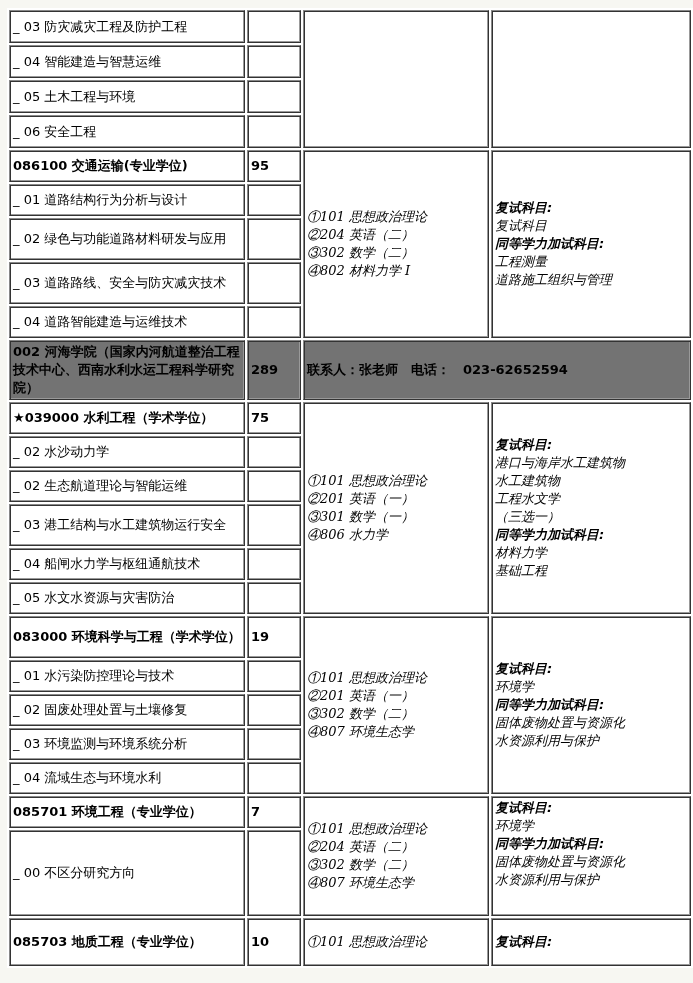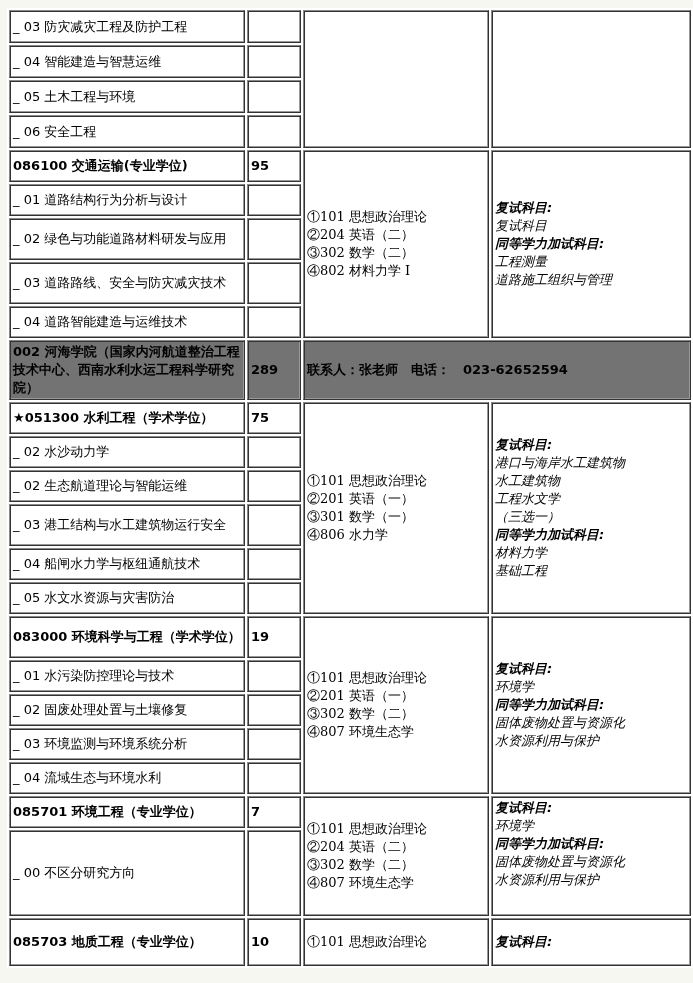--- a/index.html
+++ b/index.html
@@ -16,21 +16,21 @@
   }
   td {
     border: 1px solid; border-color: #888 #333 #333 #888;
     border-style: solid;
     box-shadow: inset 1px 1px 0 #333, inset -1px -1px 0 #999;
     padding: 2px 3px; vertical-align: middle; line-height: 18px;
     background: #fff;
   }
   td.c1 { width: 228px; }
   td.c2 { width: 46px; font-weight: bold; font-family: "DejaVu Sans", sans-serif; }
-  td.c3 { width: 178px; }
+  td.c3 { width: 178px; font-style: italic; }
   td.c4 { width: 192px; font-style: italic; }
   .major { font-weight: bold; }
   .dir { }
   tr.college td { background: #737373; font-weight: bold; }
   .lbl { font-weight: bold; }
   .line { display: block; }
   .serif { font-family: "DejaVu Serif", serif; font-size: 13px; }
 </style>
 </head>
 <body>
@@ -92,21 +92,21 @@
     <td class="c2"></td>
   </tr>
 
   <tr class="college" style="height:60px">
     <td class="c1">002 河海学院（国家内河航道整治工程技术中心、西南水利水运工程科学研究院）</td>
     <td class="c2" style="font-weight:bold">289</td>
     <td colspan="2">联系人：张老师　电话：　023-62652594</td>
   </tr>
 
   <tr style="height:32px">
-    <td class="c1 major">★051300 水利工程（学术学位）</td>
+    <td class="c1 major">★039000 水利工程（学术学位）</td>
     <td class="c2">75</td>
     <td class="c3 serif" rowspan="6">
       <span class="line">①101 思想政治理论</span>
       <span class="line">②201 英语（一）</span>
       <span class="line">③301 数学（一）</span>
       <span class="line">④806 水力学</span>
     </td>
     <td class="c4" rowspan="6">
       <span class="line lbl">复试科目:</span>
       <span class="line">港口与海岸水工建筑物</span>

